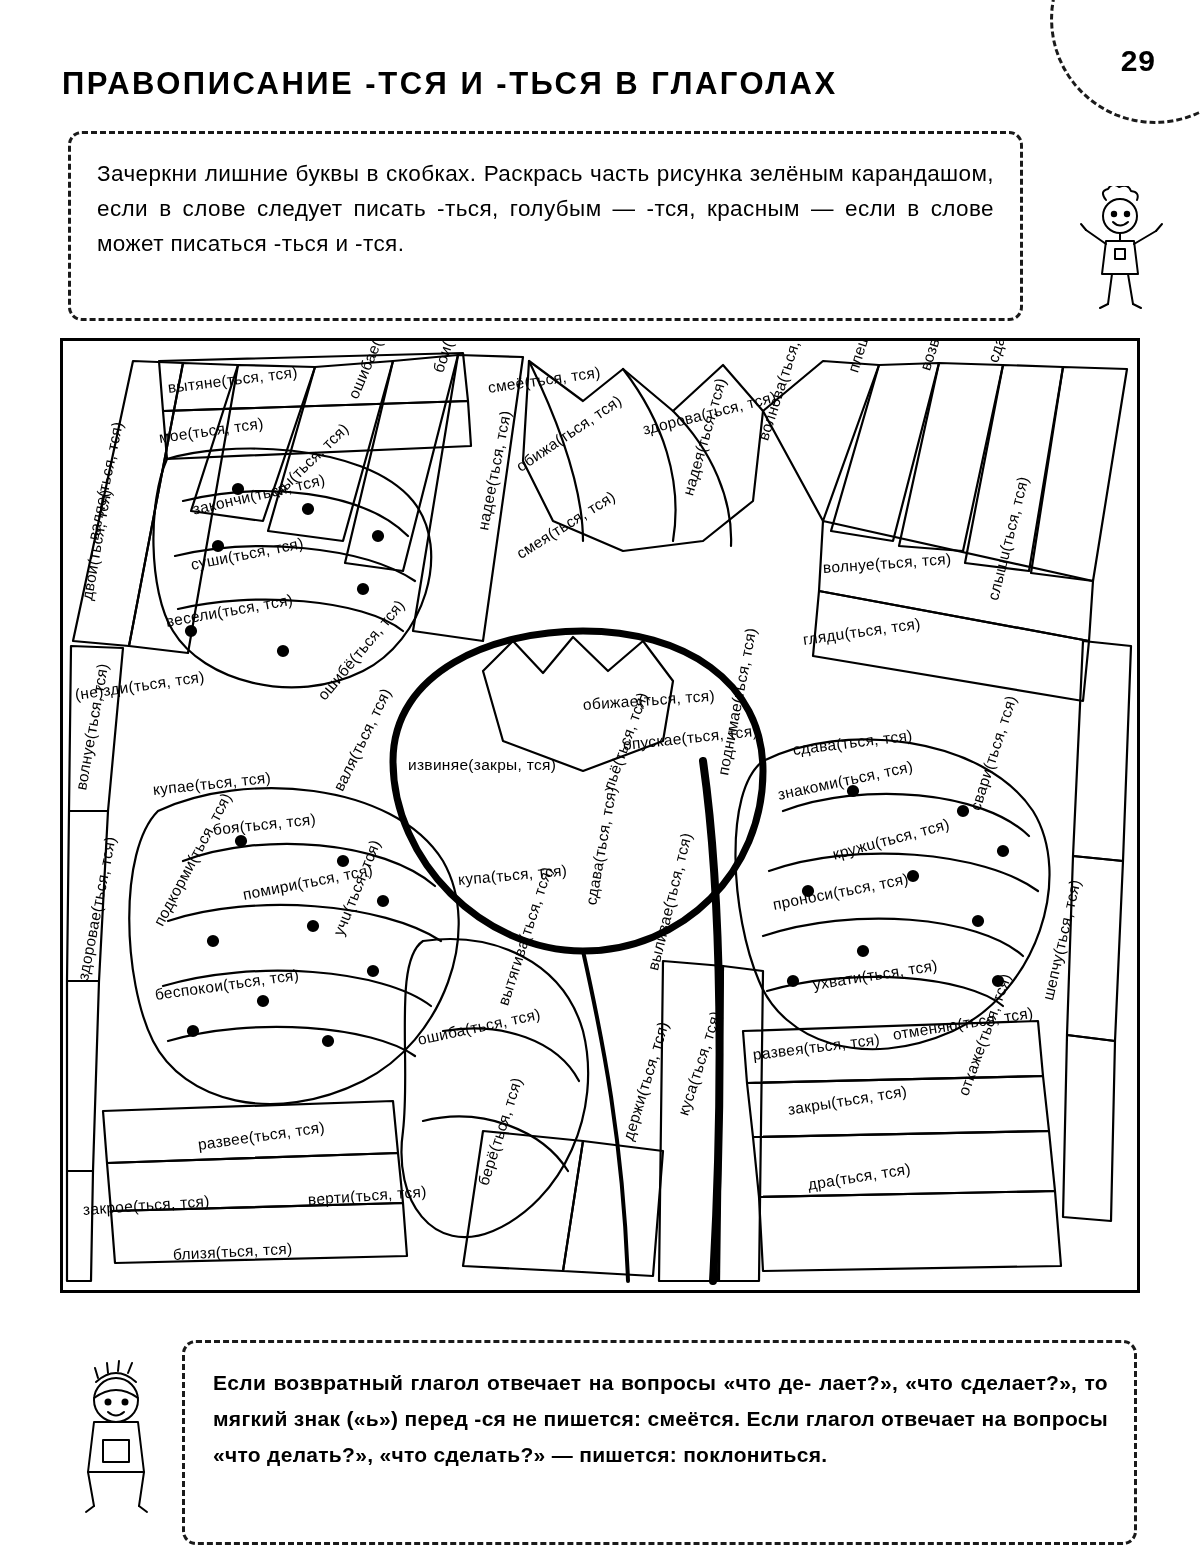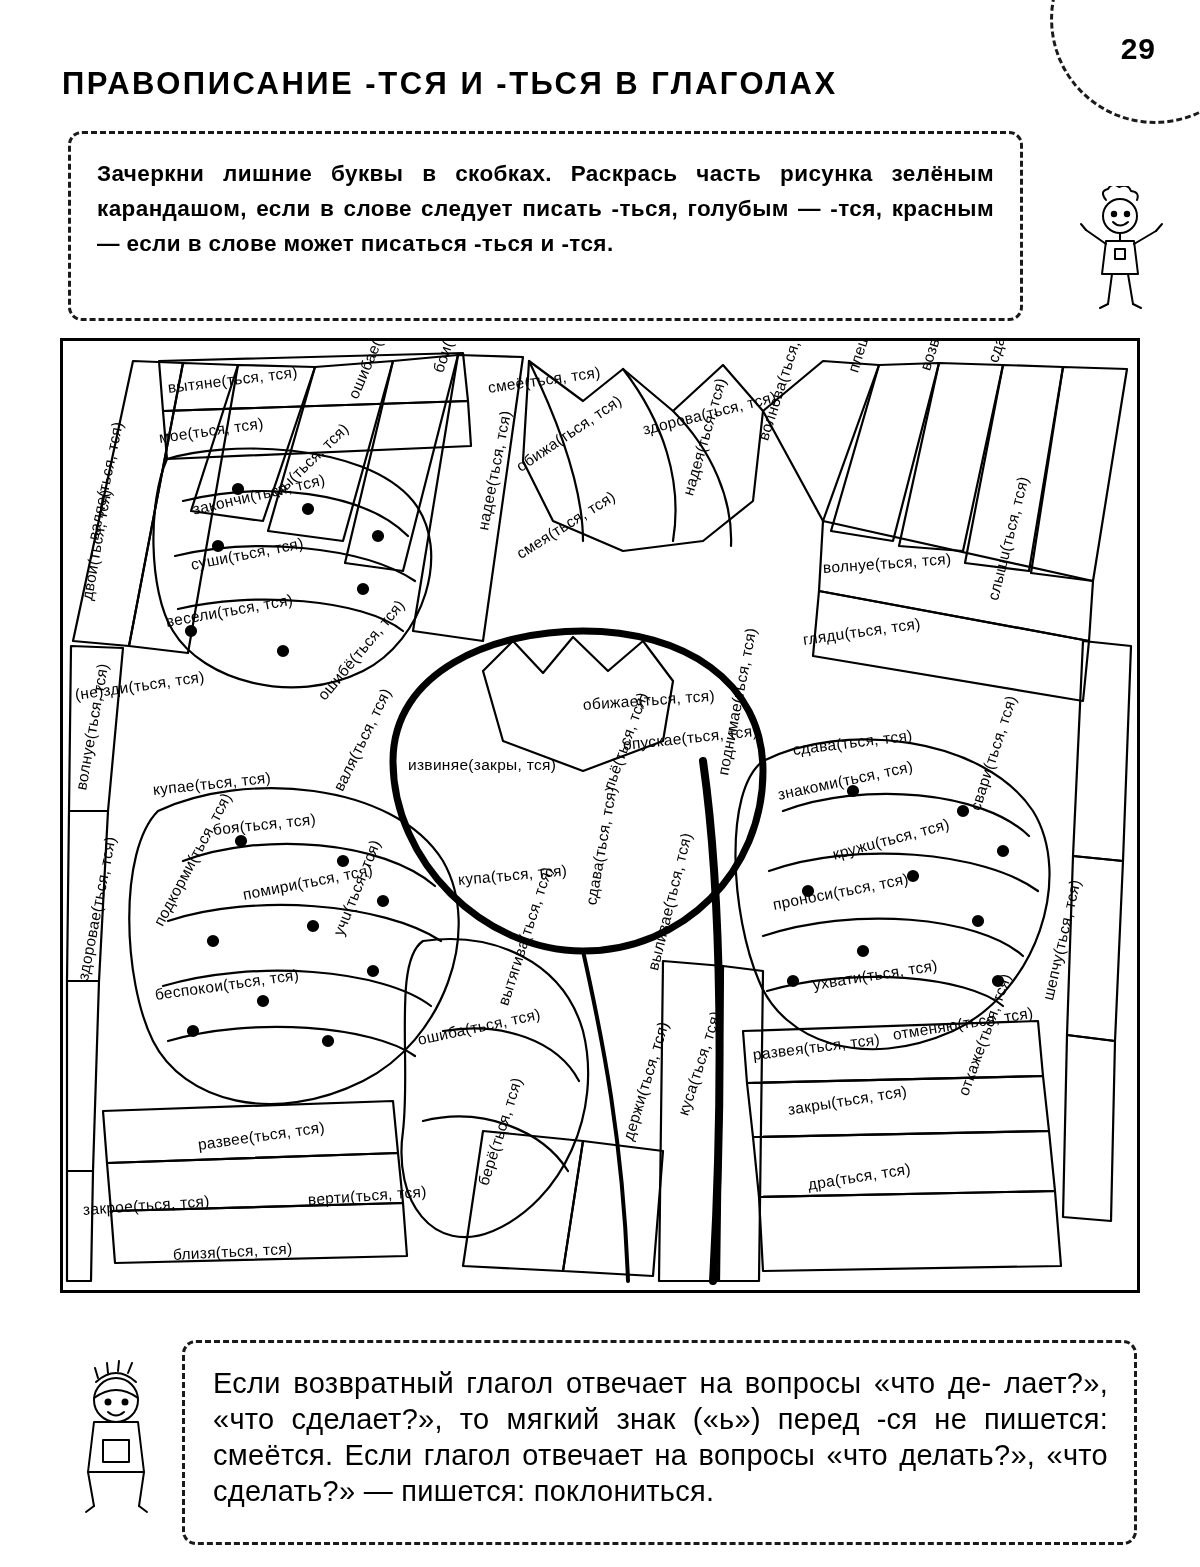--- a/index.html
+++ b/index.html
@@ -22,21 +22,21 @@
     top: -86px;
     right: -60px;
     width: 210px;
     height: 210px;
     border: 3px dashed #1a1a1a;
     border-radius: 50%;
     box-sizing: border-box;
   }
   .page-number {
     position: absolute;
-    top: 32px;
+    top: 44px;
     right: 44px;
     font-size: 30px;
     font-weight: bold;
     letter-spacing: 1px;
   }
 
   
   .page-title {
     position: absolute;
     left: 62px;
@@ -58,21 +58,21 @@
     border-radius: 14px;
     box-sizing: border-box;
     padding: 22px 26px 0 26px;
   }
   .task-text {
     font-size: 22.5px;
     line-height: 35px;
     text-align: justify;
     text-align-last: left;
     letter-spacing: 0.4px;
-    font-weight: 700;
+    font-weight: 400;
   }
 
   
   .boy-figure {
     position: absolute;
     right: 24px;
     top: 186px;
     width: 110px;
     height: 135px;
   }
@@ -106,25 +106,25 @@
     left: 182px;
     top: 1340px;
     width: 955px;
     height: 205px;
     border: 3px dashed #1a1a1a;
     border-radius: 14px;
     box-sizing: border-box;
     padding: 22px 26px 0 28px;
   }
   .note-text {
-    font-size: 29px;
+    font-size: 21px;
     line-height: 36px;
     text-align: justify;
     text-align-last: left;
-    font-weight: 400;
+    font-weight: 700;
     letter-spacing: 0.3px;
   }
   .girl-figure {
     position: absolute;
     left: 58px;
     top: 1360px;
     width: 115px;
     height: 160px;
   }
 </style>

